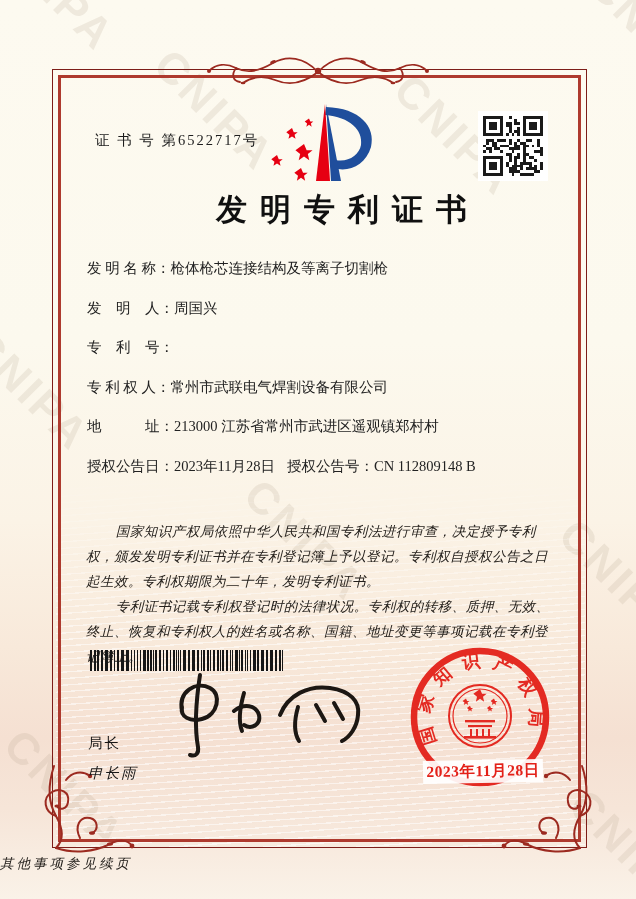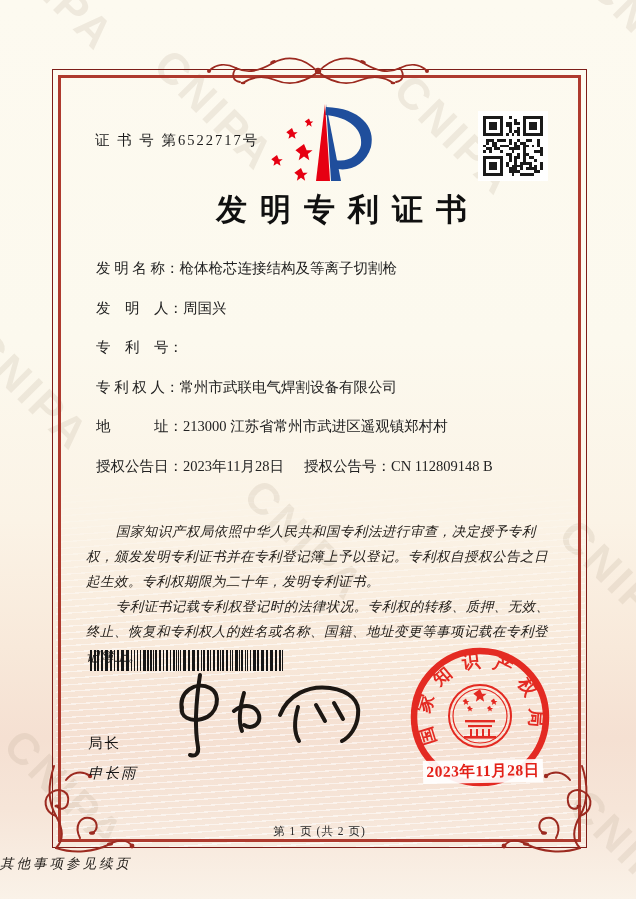--- a/index.html
+++ b/index.html
@@ -46,25 +46,25 @@
   
   .cert-no{position:absolute;left:95px;top:131px;font-size:14.5px;letter-spacing:2px;color:#1d1d1d;}
   .logo{position:absolute;left:264px;top:101px;width:118px;height:88px;}
   .qr-box{position:absolute;left:478px;top:111px;width:70px;height:70px;background:#fff;padding:5px;box-sizing:border-box;}
   .qr-box svg{width:100%;height:100%;display:block;}
   .doc-title{
     position:absolute;left:58px;top:189px;width:567px;text-align:center;
     font-size:31px;font-weight:bold;color:#101010;
     letter-spacing:13px;text-indent:13px;
   }
-  .fields{position:absolute;left:96px;top:256px;width:475px;}
+  .fields{position:absolute;left:87px;top:256px;width:475px;}
   .frow{display:flex;font-size:14.5px;color:#222;line-height:25px;margin-bottom:14.5px;white-space:nowrap;}
   .frow .lab{color:#222;}
   .frow .val{margin-left:0;}
-  .frow .lab2{margin-left:20px;}
+  .frow .lab2{margin-left:12px;}
   .notice{position:absolute;left:86px;top:520px;width:473px;
     font-size:13.5px;line-height:1.85;color:#24201c;font-style:italic;}
   .notice p{margin:0;text-indent:2.2em;letter-spacing:0.5px;}
   .barcode{position:absolute;left:90px;top:650px;width:197px;height:21px;}
   .barcode svg{width:100%;height:100%;display:block;}
   .sig-label{position:absolute;font-size:14.5px;color:#171717;
     font-family:"Liberation Sans","DejaVu Sans",sans-serif;letter-spacing:2px;margin-top:27px;}
   .sig-title{left:88px;top:707px;}
   .sig-name{left:88px;top:737px;font-style:italic;}
   .signature{position:absolute;left:162px;top:663px;width:215px;height:105px;}
@@ -443,16 +443,15 @@
       <rect x="62" y="81" width="24" height="2.2"></rect>
       <rect x="64" y="85" width="2" height="7"></rect>
       <rect x="70" y="85" width="2" height="7"></rect>
       <rect x="76" y="85" width="2" height="7"></rect>
       <rect x="82" y="85" width="2" height="7"></rect>
       <rect x="58" y="92" width="32" height="2.6"></rect>
     </g>
   </svg>
   <div class="seal-date">2023年11月28日</div>
 
-  <div class="page-note">第 1 页 (共 2 页)</div>
   <div class="cont-note">其他事项参见续页</div>
 
 </div>
 
 </body></html>

